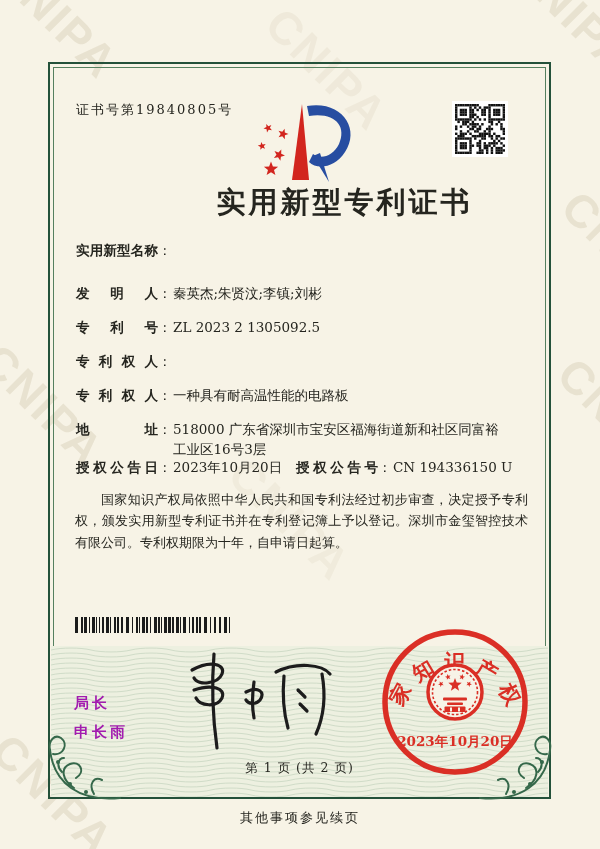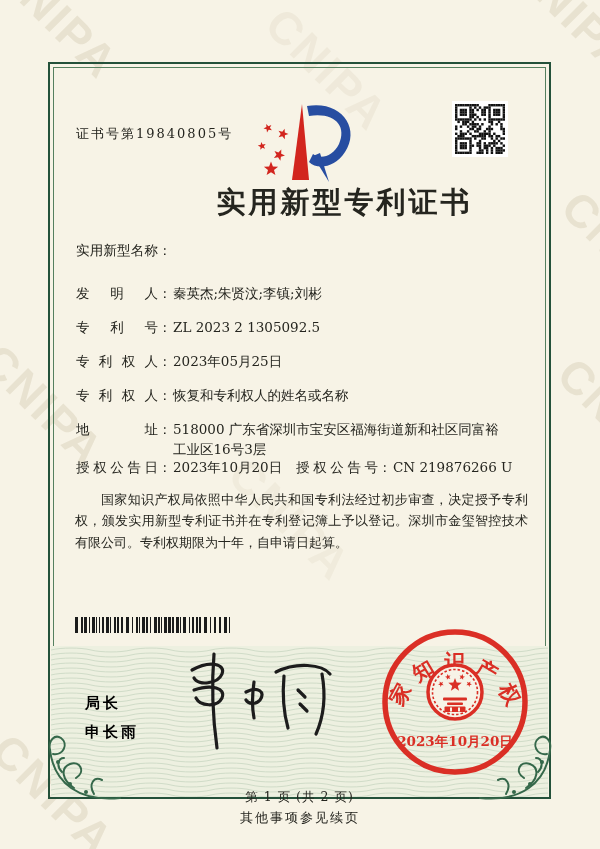--- a/index.html
+++ b/index.html
@@ -7,40 +7,40 @@
         font-family:"DejaVu Serif",serif;color:#25251f;}
   .wm{position:absolute;font-family:"Liberation Sans",sans-serif;font-weight:bold;
       font-size:46px;color:#ddd5bf;opacity:.55;transform:rotate(45deg);letter-spacing:2px;
       pointer-events:none;z-index:1;}
   .frame{position:absolute;left:48px;top:62px;width:499px;height:733px;
          border:2px solid #24513a;z-index:2;}
   .frame-inner{position:absolute;left:3px;top:3px;right:3px;bottom:3px;border:1px solid #55805f;}
   .band{position:absolute;left:51px;top:646px;width:497px;height:151px;background:#edf0e0;z-index:2;}
   .band svg{display:block;}
   .ornament{position:absolute;z-index:3;}
-  .cert-no{position:absolute;left:76px;top:101px;font-size:13px;letter-spacing:2px;z-index:4;margin-top:24px;}
+  .cert-no{position:absolute;left:76px;top:101px;font-size:13px;letter-spacing:2px;z-index:4;}
   .logo{position:absolute;left:243px;top:92px;z-index:4;}
   .qr{position:absolute;left:452px;top:101px;width:56px;height:56px;background:#fff;padding:3px;
       box-sizing:border-box;z-index:4;}
   .title{position:absolute;left:48px;top:183px;width:593px;text-align:center;font-size:29px;
          font-weight:bold;letter-spacing:3px;z-index:4;}
   .row{position:absolute;left:76px;width:455px;display:flex;font-size:13.5px;line-height:1.5;z-index:4;}
-  .flabel{display:inline-block;width:82px;text-align:justify;text-align-last:justify;flex:none;}
+  .flabel{display:inline-block;width:82px;text-align:justify;text-align-last:justify;flex:none;font-weight:bold;}
   .colon{flex:none;width:15px;}
   .fvalue{flex:1;}
   .pair{display:flex;}
   .para{position:absolute;left:75px;width:453px;font-size:13px;line-height:1.64;text-align:justify;
         text-indent:2em;z-index:4;}
   .barcode{position:absolute;left:75px;top:617px;z-index:4;}
-  .sig-block{position:absolute;left:85px;z-index:4;font-family:Liberation Mono, monospace;
-             font-weight:bold;font-size:15px;letter-spacing:3px;color:#000000;}
+  .sig-block{position:absolute;left:74px;z-index:4;font-family:Liberation Mono, monospace;
+             font-weight:bold;font-size:15px;letter-spacing:3px;color:#a21caf;}
   .signature{position:absolute;left:162px;top:648px;z-index:5;}
   .seal{position:absolute;left:372px;top:626px;z-index:6;opacity:.95;}
   .page-num{position:absolute;left:48px;top:760px;width:503px;text-align:center;font-size:12.5px;
-            letter-spacing:1px;z-index:4;margin-top:29px;}
+            letter-spacing:1px;z-index:4;}
   .footer-note{position:absolute;left:0;top:809px;width:600px;text-align:center;font-size:13px;
                letter-spacing:2px;z-index:4;}
 </style>
 </head>
 <body>
 
 <div class="page">
 
   <div class="wm" style="left:-18px;top:-10px">CNIPA</div>
   <div class="wm" style="left:498px;top:-14px">CNIPA</div>
@@ -394,43 +394,42 @@
     <span class="fvalue">秦英杰;朱贤汶;李镇;刘彬</span>
   </div>
   <div class="row" style="top:317px">
     <span class="flabel">专利号</span>
       <span class="colon">：</span>
     <span class="fvalue">ZL 2023 2 1305092.5</span>
   </div>
   <div class="row" style="top:351px">
     <span class="flabel">专利权人</span>
       <span class="colon">：</span>
-    <span class="fvalue">2023年05月25日</span>
   </div>
   <div class="row" style="top:385px">
     <span class="flabel">专利权人</span>
       <span class="colon">：</span>
-    <span class="fvalue">恢复和专利权人的姓名或名称</span>
+    <span class="fvalue">一种具有耐高温性能的电路板</span>
   </div>
   <div class="row" style="top:419px">
     <span class="flabel">地址</span>
       <span class="colon">：</span>
     <span class="fvalue"><span>518000 广东省深圳市宝安区福海街道新和社区同富裕</span><br>
       <span>工业区16号3层</span></span>
   </div>
   <div class="row" style="top:457px">
     <span class="pair" style="width:220px;flex:none">
       <span class="flabel">授权公告日</span>
         <span class="colon">：</span>
       <span>2023年10月20日</span>
     </span>
     <span class="pair">
       <span class="flabel">授权公告号</span>
         <span class="colon">：</span>
-      <span>CN 219876266 U</span>
+      <span>CN 194336150 U</span>
     </span>
   </div>
 
   <div class="para" style="top:489px">国家知识产权局依照中华人民共和国专利法经过初步审查，决定授予专利权，颁发实用新型专利证书并在专利登记簿上予以登记。深圳市金玺智控技术有限公司。专利权期限为十年，自申请日起算。</div>
 
   <div class="barcode">
     <svg width="158" height="16">
         <g fill="#1b1b1b">
           <rect x="0" y="0" width="3" height="16"></rect>
           <rect x="6" y="0" width="2" height="16"></rect>

